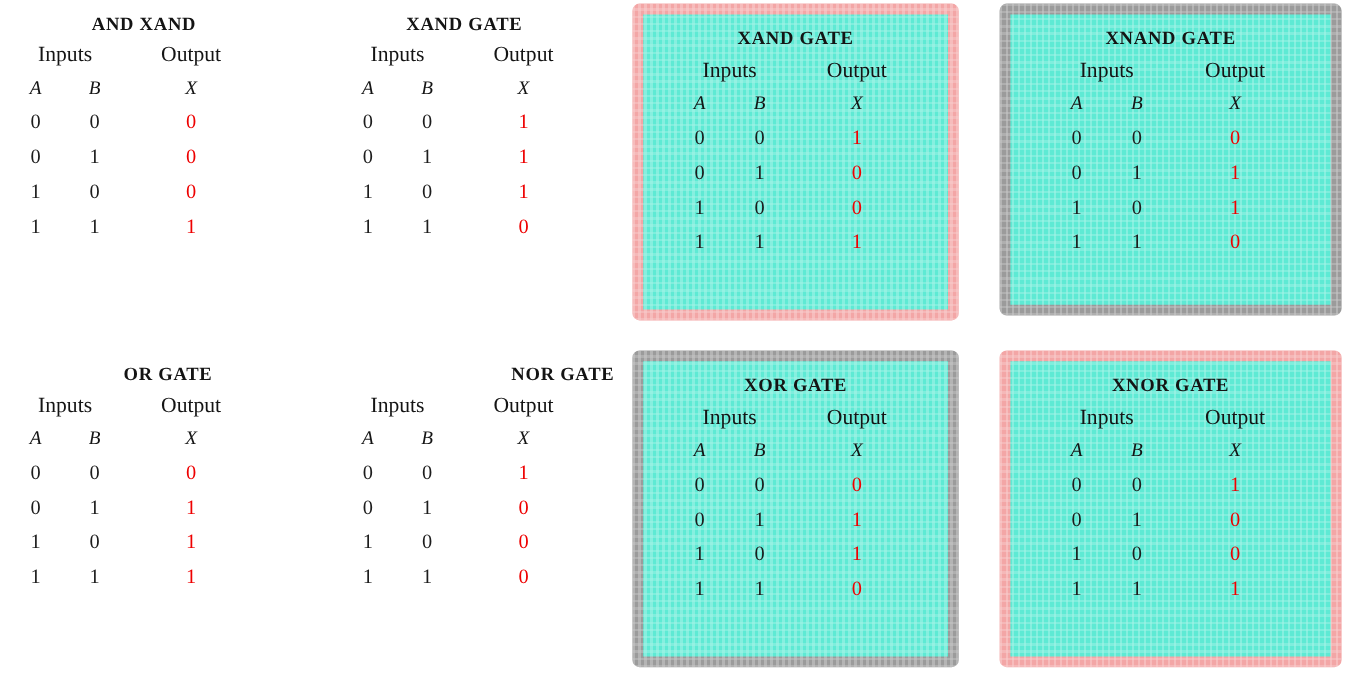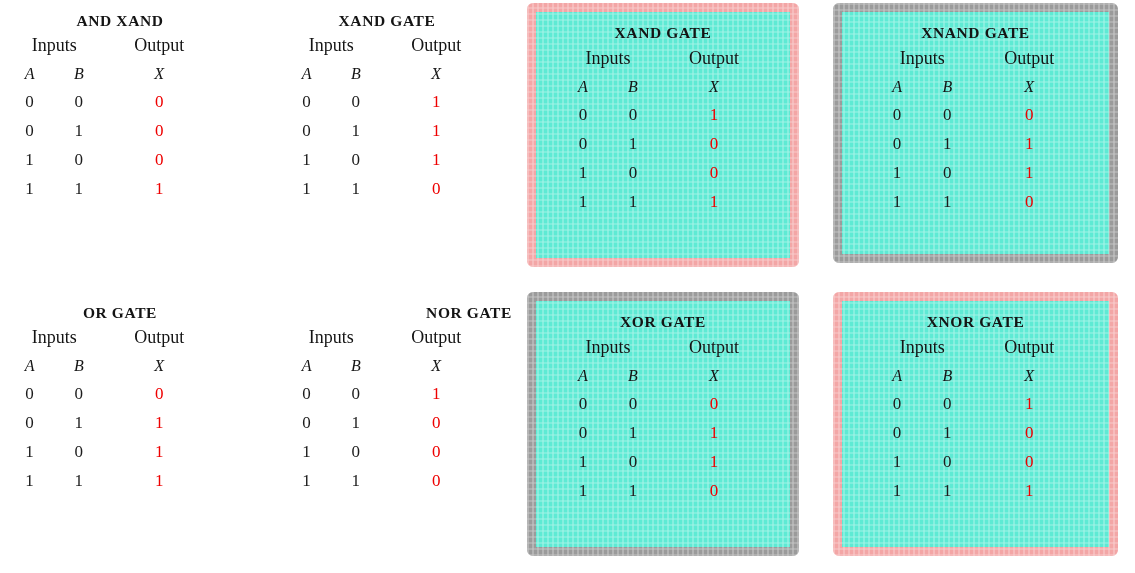--- a/index.html
+++ b/index.html
@@ -307,21 +307,21 @@
               <td class="rule-bottom"></td>
               <td class="rule-bottom"></td>
               <td class="rule-bottom vdiv"></td>
             </tr>
           </tbody>
         </table>
       </div>
     </div>
     <div class="gate-cell" style="left: 0px; top: 296px; width: 240px; height: 250px;">
       <div class="gate-inner">
-        <div class="gate-title" style="top: 8px;">OR GATE</div>
+        <div class="gate-title" style="top: 8px; padding-left: 20px;">OR GATE</div>
         <table class="truth" style="left: 5px; top: 26px; width: 210px;">
           <colgroup>
             <col style="width: 49px;">
             <col style="width: 49px;">
             <col style="width: 111px;">
           </colgroup>
           <tbody>
             <tr>
               <td class="hdr-cell rule-top" colspan="2">Inputs</td>
               <td class="hdr-cell rule-top vdiv">Output</td>

